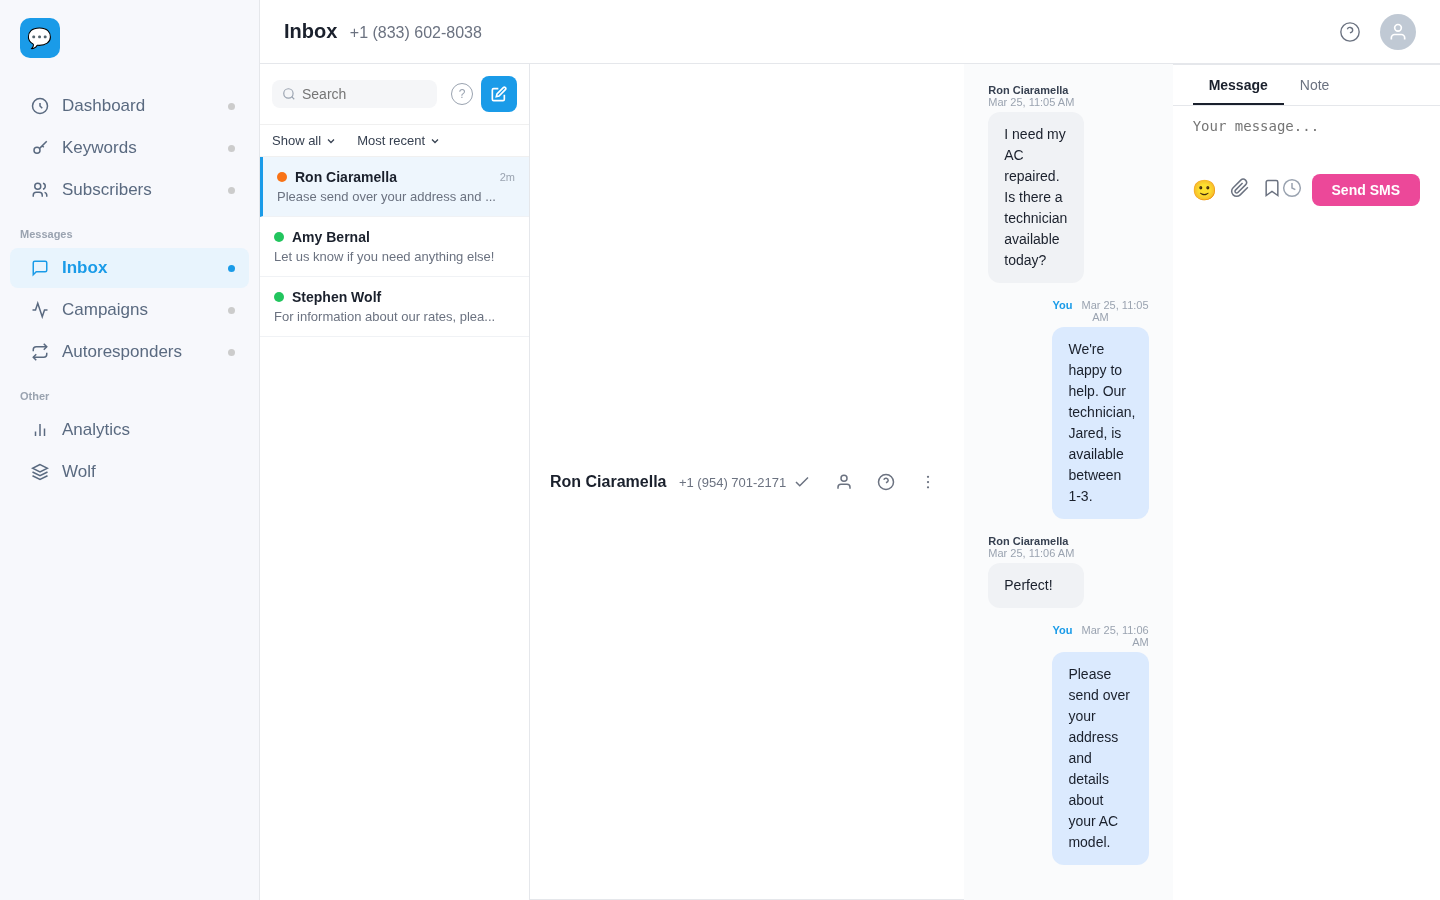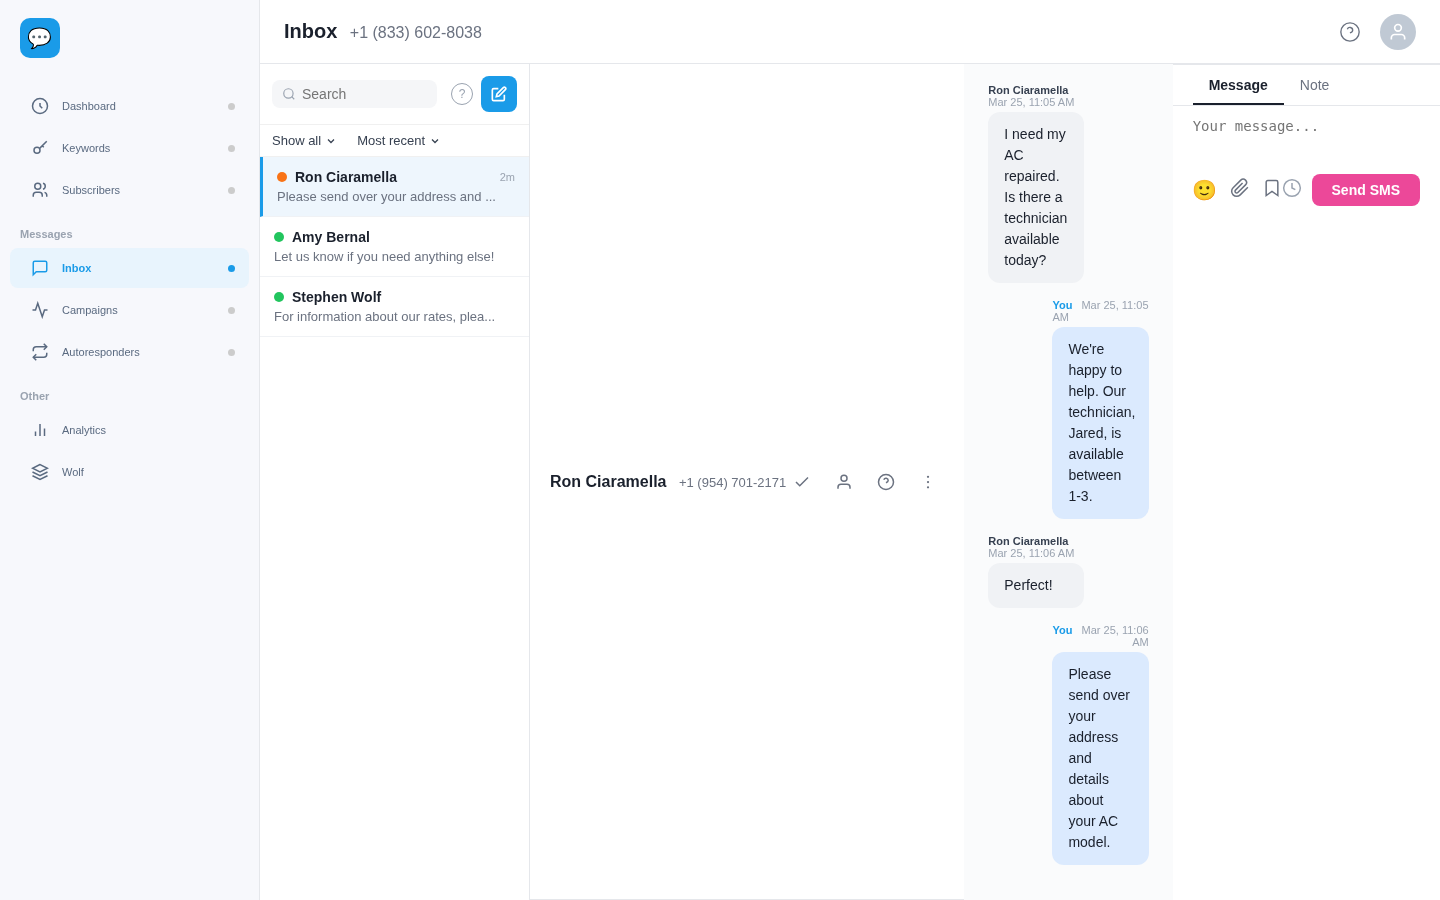--- a/index.html
+++ b/index.html
@@ -28,21 +28,21 @@
       color: white; font-size: 20px;
     }
     .sidebar-nav { padding: 8px 0; }
     .nav-item {
       display: flex; align-items: center;
       padding: 10px 20px;
       cursor: pointer;
       border-radius: 8px;
       margin: 2px 10px;
       color: #5a6a80;
-      font-size: 11px;
+      font-size: 17px;
       font-weight: 500;
       position: relative;
     }
     .nav-item.active { background: #e8f4fd; color: #1a9be8; font-weight: 600; }
     .nav-item .nav-icon { width: 20px; height: 20px; margin-right: 12px; display: flex; align-items: center; justify-content: center; font-size: 16px; }
     .nav-item .nav-dot { width: 7px; height: 7px; background: #ccc; border-radius: 50%; position: absolute; right: 14px; }
     .nav-item.active .nav-dot { background: #1a9be8; }
     .section-label {
       padding: 16px 20px 6px 20px;
       font-size: 11px;
@@ -529,21 +529,21 @@
 
         <div class="msg-bubble-wrap inbound">
           <div class="msg-meta">
             <span class="msg-sender">Ron Ciaramella</span>
             <span>Mar 25, 11:05 AM</span>
           </div>
           <div class="msg-bubble inbound">I need my AC repaired. Is there a technician available today?</div>
         </div>
 
         <div class="msg-bubble-wrap outbound">
-          <div class="msg-meta" style="text-align:left">
+          <div class="msg-meta" style="text-align:center">
             <span class="msg-sender you">You</span>
             <span>Mar 25, 11:05 AM</span>
           </div>
           <div class="msg-bubble outbound">We're happy to help. Our technician, Jared, is available between 1-3.</div>
         </div>
 
         <div class="msg-bubble-wrap inbound">
           <div class="msg-meta">
             <span class="msg-sender">Ron Ciaramella</span>
             <span>Mar 25, 11:06 AM</span>

